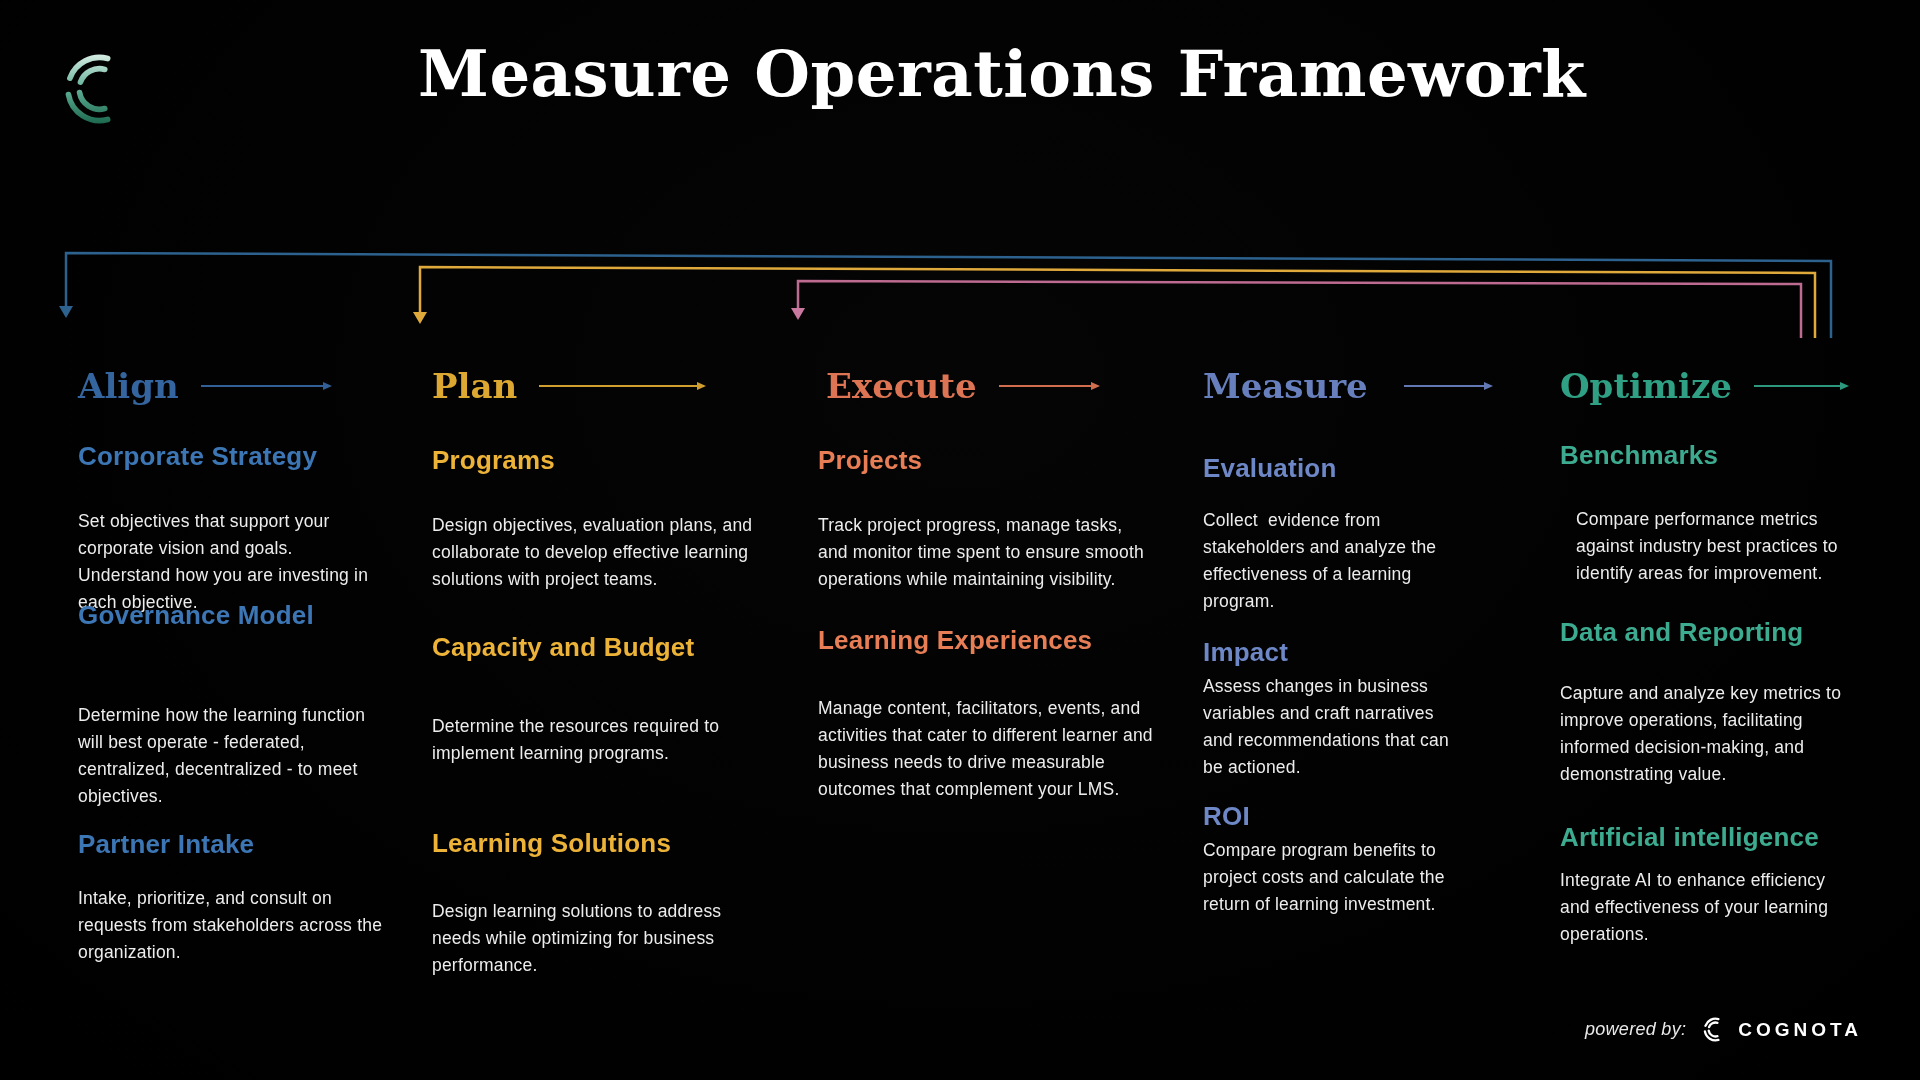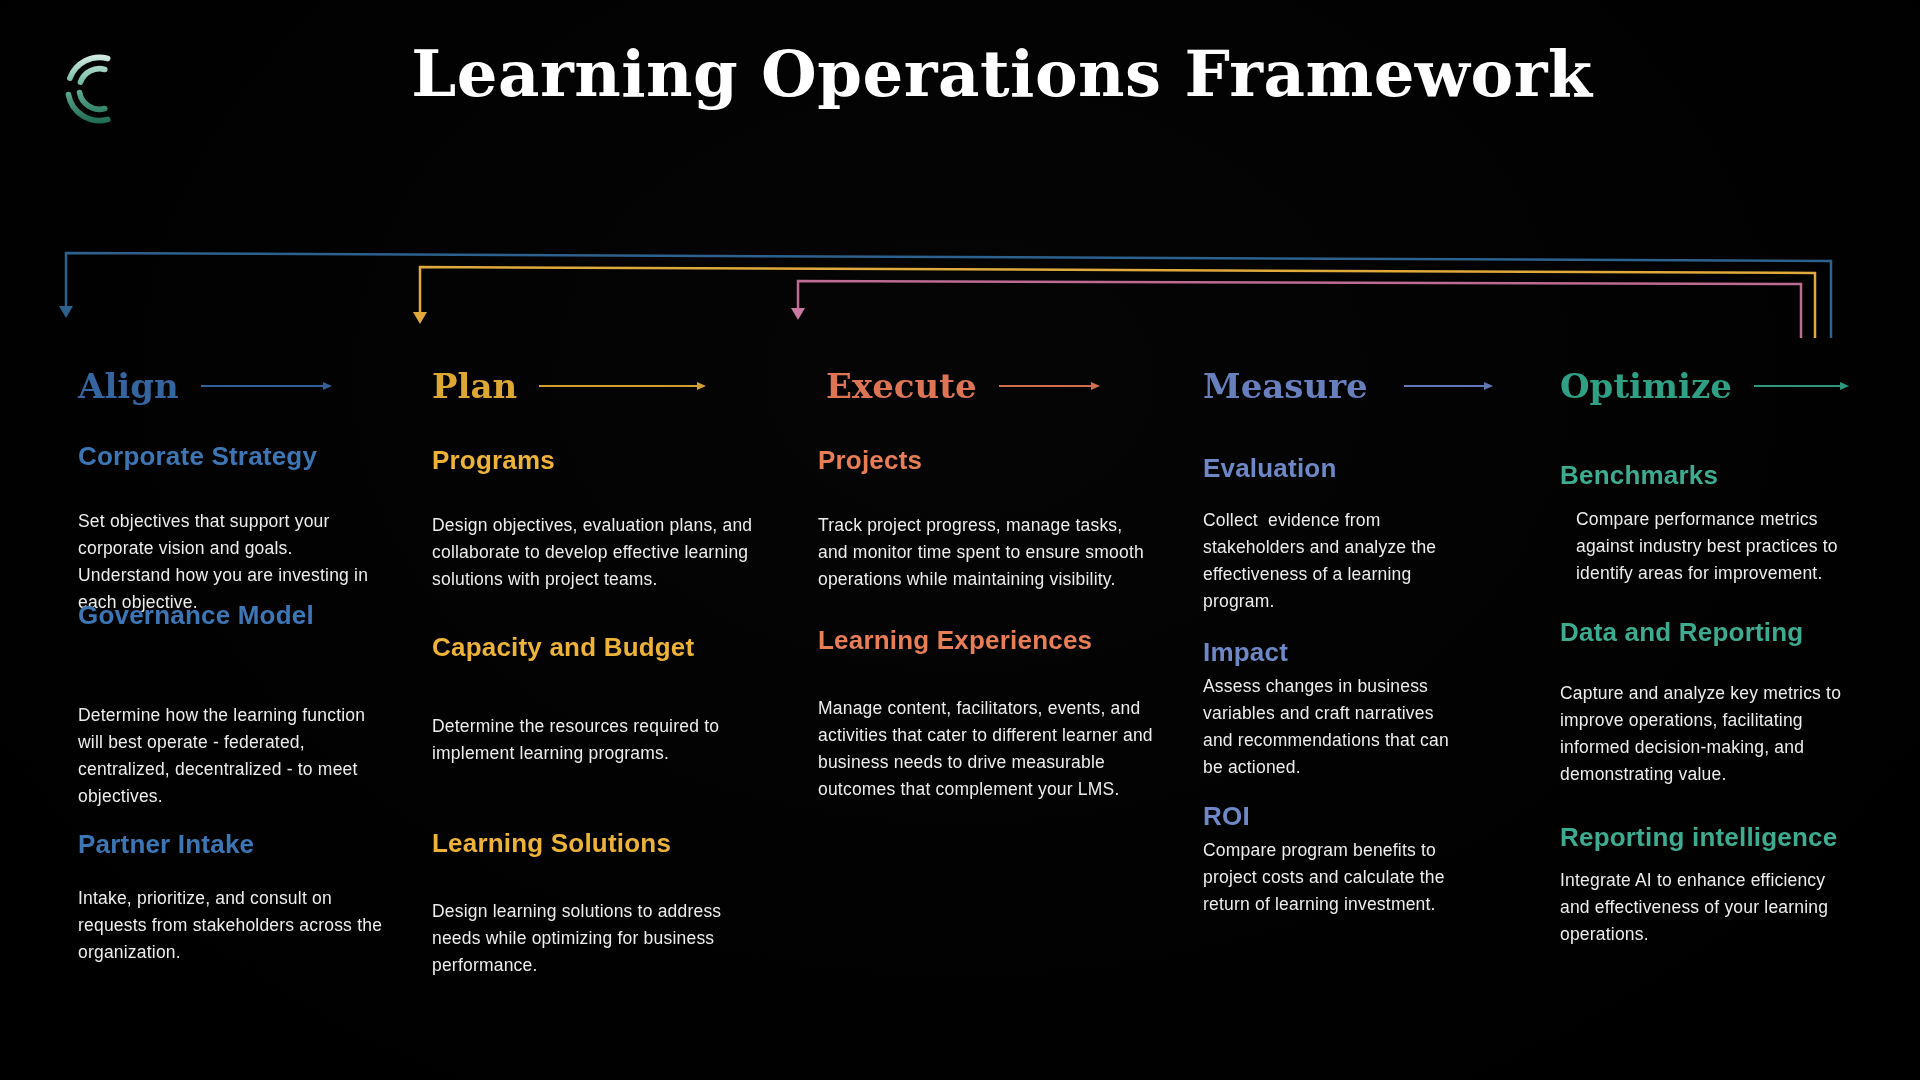--- a/index.html
+++ b/index.html
@@ -63,21 +63,21 @@
     </defs>
     <g stroke="url(#lg)" stroke-width="7.5" stroke-linecap="round">
       <path d="M60.9,19.4 A42,42 0 0 0 10.5,45.6"></path>
       <path d="M57,33.9 A27,27 0 0 0 24.6,50.8"></path>
       <path d="M8.6,67.3 A42,42 0 0 0 60.9,100.6"></path>
       <path d="M23.4,64.7 A27,27 0 0 0 57,86.1"></path>
     </g>
   </svg>
 
   <header>
-    <h1 class="page-title">Learning Operations Framework</h1>
+    <h1 class="page-title">Measure Operations Framework</h1>
   </header>
 
   <svg class="flow-lines" width="1920" height="360">
     <g fill="none" stroke-width="2.5">
       <path stroke="#2d628f" d="M66,308 L66,253 L1831,261 L1831,338"></path>
       <path stroke="#dfa93c" d="M420,314 L420,267 L1815,273 L1815,338"></path>
       <path stroke="#bd6b90" d="M798,310 L798,281 L1801,284 L1801,338"></path>
     </g>
     <polygon fill="#2d628f" points="59,306 73,306 66,318"></polygon>
     <polygon fill="#dfa93c" points="413,312 427,312 420,324"></polygon>
@@ -132,22 +132,34 @@
     <p class="sec-body" style="left:1203px;top:673px;width:264px;">Assess changes in business variables and craft narratives and recommendations that can be actioned.</p>
     <div class="sec-title tx-measure" style="left:1203px;top:801px;width:290px;">ROI</div>
     <p class="sec-body" style="left:1203px;top:837px;width:252px;">Compare program benefits to project costs and calculate the return of learning investment.</p>
   </section>
 
   <section>
     <div class="col-head hd-optimize" style="left:1560px;top:366px;width:287px;">
       <span class="col-label">Optimize</span>
       <span class="h-arrow"></span>
     </div>
-    <div class="sec-title tx-optimize" style="left:1560px;top:460px;width:300px;">Benchmarks</div>
+    <div class="sec-title tx-optimize" style="left:1560px;top:440px;width:300px;">Benchmarks</div>
     <p class="sec-body" style="left:1560px;top:506px;width:292px;margin-left:16px;">Compare performance metrics against industry best practices to identify areas for improvement.</p>
     <div class="sec-title tx-optimize" style="left:1560px;top:617px;width:320px;">Data and Reporting</div>
     <p class="sec-body" style="left:1560px;top:680px;width:290px;">Capture and analyze key metrics to improve operations, facilitating informed decision-making, and demonstrating value.</p>
-    <div class="sec-title tx-optimize" style="left:1560px;top:822px;width:320px;">Reporting intelligence</div>
+    <div class="sec-title tx-optimize" style="left:1560px;top:822px;width:320px;">Artificial intelligence</div>
     <p class="sec-body" style="left:1560px;top:867px;width:300px;">Integrate AI to enhance efficiency and effectiveness of your learning operations.</p>
   </section>
 
+  <div class="footer">
+    <span class="powered-by">powered by:</span>
+    <svg width="22" height="31" viewBox="0 0 72 120" fill="none">
+      <g stroke="#ffffff" stroke-width="9" stroke-linecap="round">
+        <path d="M60.9,19.4 A42,42 0 0 0 10.5,45.6"></path>
+        <path d="M57,33.9 A27,27 0 0 0 24.6,50.8"></path>
+        <path d="M8.6,67.3 A42,42 0 0 0 60.9,100.6"></path>
+        <path d="M23.4,64.7 A27,27 0 0 0 57,86.1"></path>
+      </g>
+    </svg>
+    <span class="brand-name">COGNOTA</span>
+  </div>
 
 </div>
 
 </body></html>

